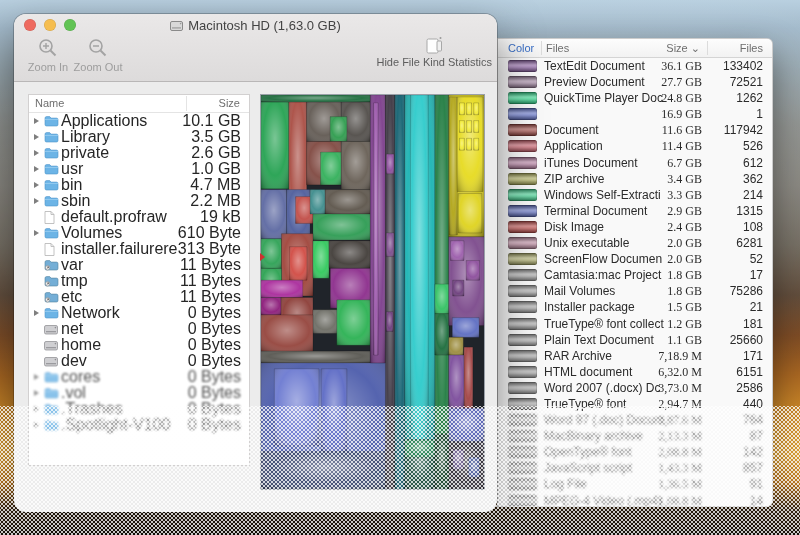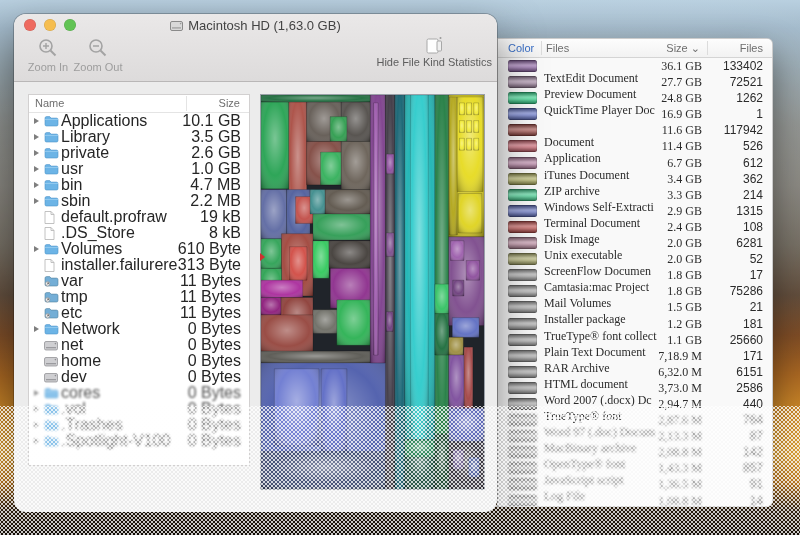--- a/index.html
+++ b/index.html
@@ -20,21 +20,21 @@
     border-bottom:1px solid #d4d4d4;font-size:11px;color:#6e6e6e;}
   .dh-color{position:absolute;left:10px;top:3px;color:#3a6fc6;}
   .dh-kind{position:absolute;left:48px;top:3px;}
   .dh-size{position:absolute;right:72px;top:3px;}
   .dh-files{position:absolute;right:9px;top:3px;}
   .dh-sep{position:absolute;top:2px;width:1px;height:14px;background:#dcdcdc;}
   .srow{position:relative;height:16.1px;font-size:12px;color:#2b2b2b;}
   .swatch{position:absolute;left:10px;top:2px;width:29px;height:12px;border-radius:2.5px;
     background:linear-gradient(180deg,rgba(0,0,0,.42) 0%,rgba(255,255,255,.40) 42%,rgba(255,255,255,.30) 58%,rgba(0,0,0,.42) 100%),linear-gradient(var(--c),var(--c));
     box-shadow:0 0 0 .5px rgba(0,0,0,.25) inset;}
-  .skind{position:absolute;left:46px;top:13px;width:152px;white-space:nowrap;overflow:hidden;font-family:Liberation Serif, serif;}
+  .skind{position:absolute;left:46px;top:1px;width:152px;white-space:nowrap;overflow:hidden;}
   .ssize{position:absolute;right:70px;top:1px;white-space:nowrap;font-family:Liberation Serif, serif;}
   .sfiles{position:absolute;right:9px;top:1px;}
   
   .window{position:absolute;left:14px;top:14px;width:483px;height:498px;z-index:2;
     background:#ececec;border-radius:12px;box-shadow:0 20px 45px rgba(0,0,0,.5),0 0 0 1px rgba(0,0,0,.22);
     overflow:hidden;}
   .chrome{position:relative;height:67px;background:linear-gradient(#eae8e8,#dddbdb);
     border-bottom:1px solid #b9b7b7;border-radius:6px 6px 0 0;}
   .lights{position:absolute;left:10px;top:5px;display:flex;gap:8px;}
   .light{width:12px;height:12px;border-radius:50%;box-shadow:0 0 0 .5px rgba(0,0,0,.15) inset;}
@@ -377,31 +377,20 @@
         <div class="trow">
           <span class="disc"></span>
           <span class="ticon">
             <svg width="11" height="13" viewBox="0 0 11 13">
               <path d="M1 .5h6L10 3.5v9H1z" fill="#ffffff" stroke="#b2b2b2" stroke-width=".8"></path>
               <path d="M7 .5v3h3" fill="none" stroke="#b2b2b2" stroke-width=".8"></path>
             </svg>
           </span>
           <span class="tname">default.profraw</span>
           <span class="tsize">19 kB</span>
-        </div>
-        <div class="trow">
-          <span class="disc"></span>
-          <span class="ticon">
-            <svg width="11" height="13" viewBox="0 0 11 13">
-              <path d="M1 .5h6L10 3.5v9H1z" fill="#ffffff" stroke="#b2b2b2" stroke-width=".8"></path>
-              <path d="M7 .5v3h3" fill="none" stroke="#b2b2b2" stroke-width=".8"></path>
-            </svg>
-          </span>
-          <span class="tname">.DS_Store</span>
-          <span class="tsize">8 kB</span>
         </div>
         <div class="trow">
           <span class="disc show"></span>
           <span class="ticon">
             <svg width="15" height="12" viewBox="0 0 15 12">
               <path d="M1 3.2q0-1.6 1.5-1.6h3.2l1.4 1.5h5.4q1.5 0 1.5 1.5v4.9q0 1.5-1.5 1.5H2.5q-1.5 0-1.5-1.5z" fill="#6cb4e6" stroke="#4f93c9" stroke-width=".6"></path>
               <path d="M1 4.4h13" stroke="#9fd2f2" stroke-width=".8"></path>
             </svg>
           </span>
           <span class="tname">Volumes</span>

